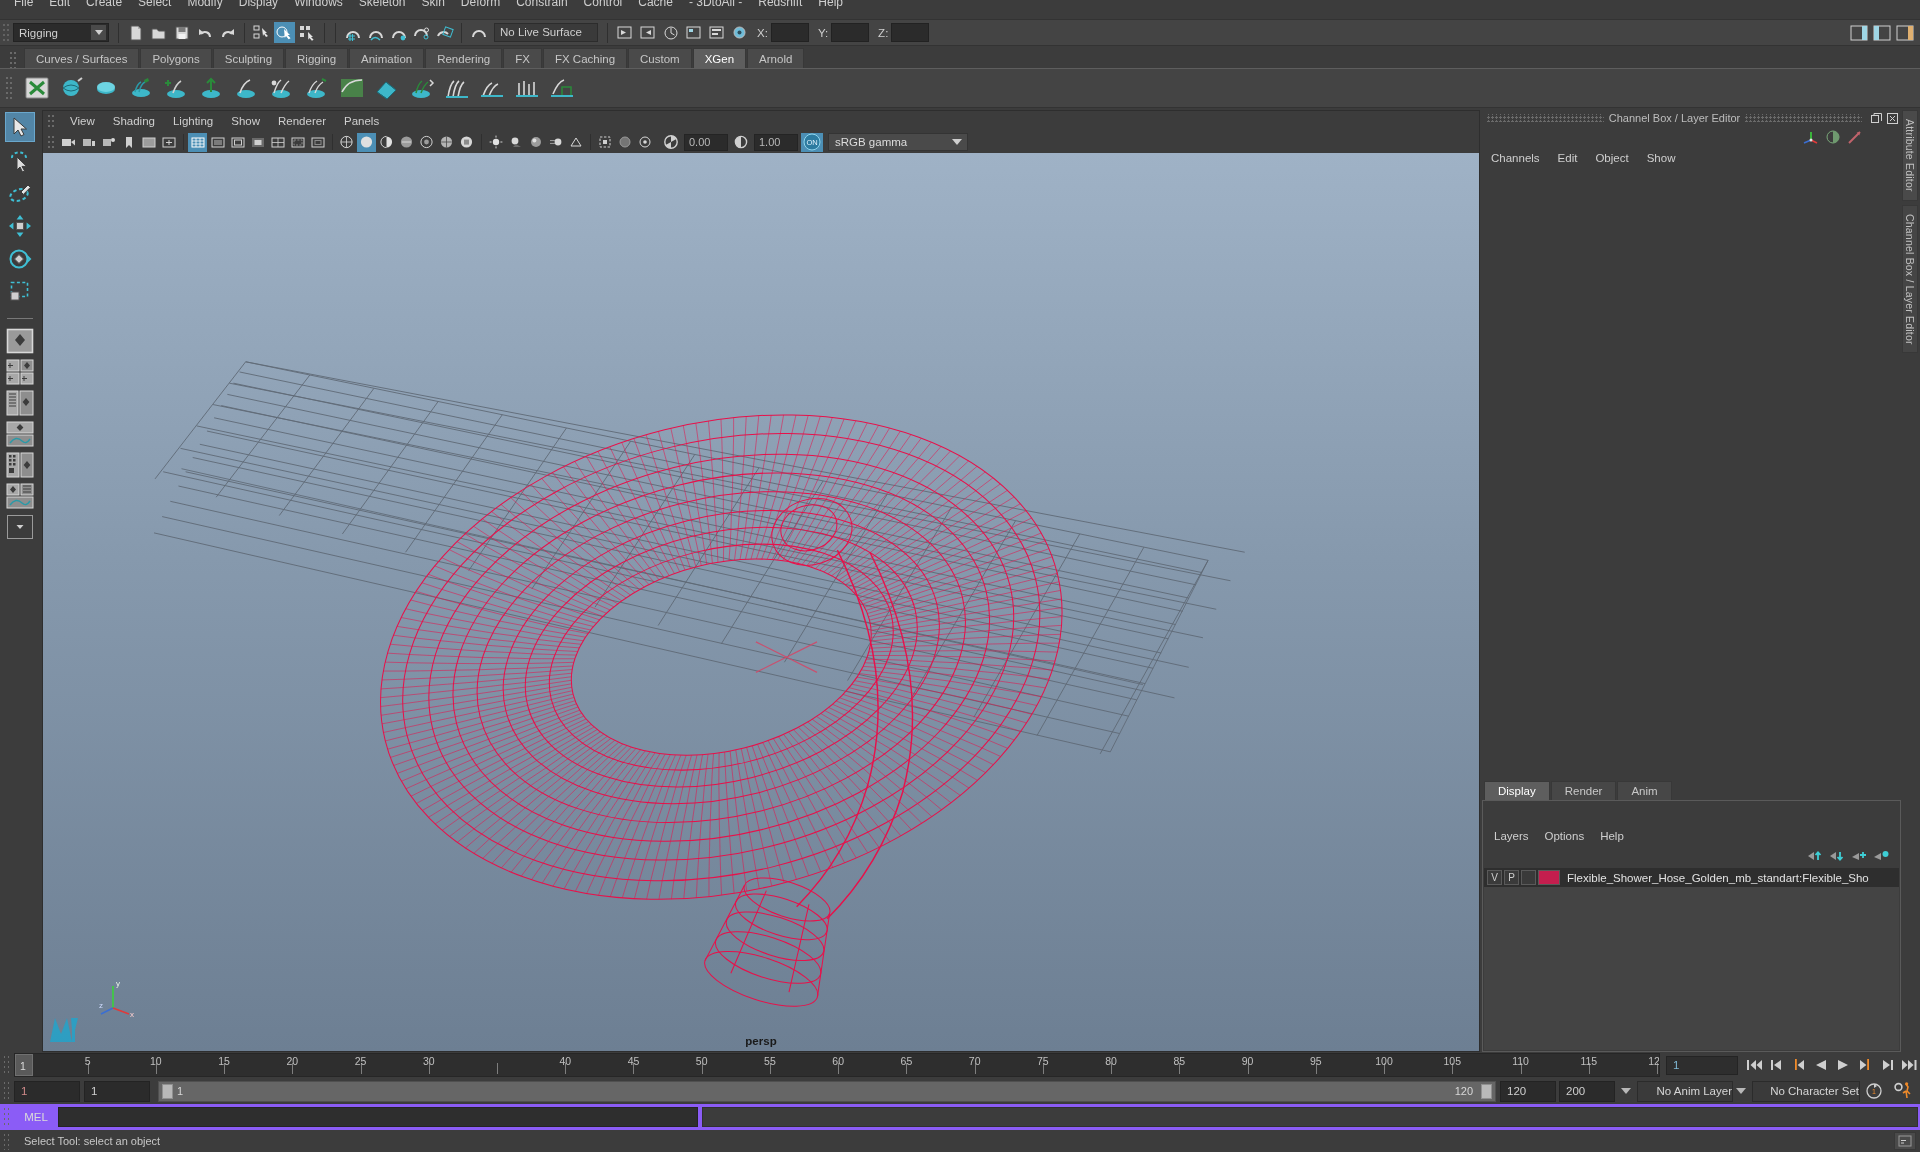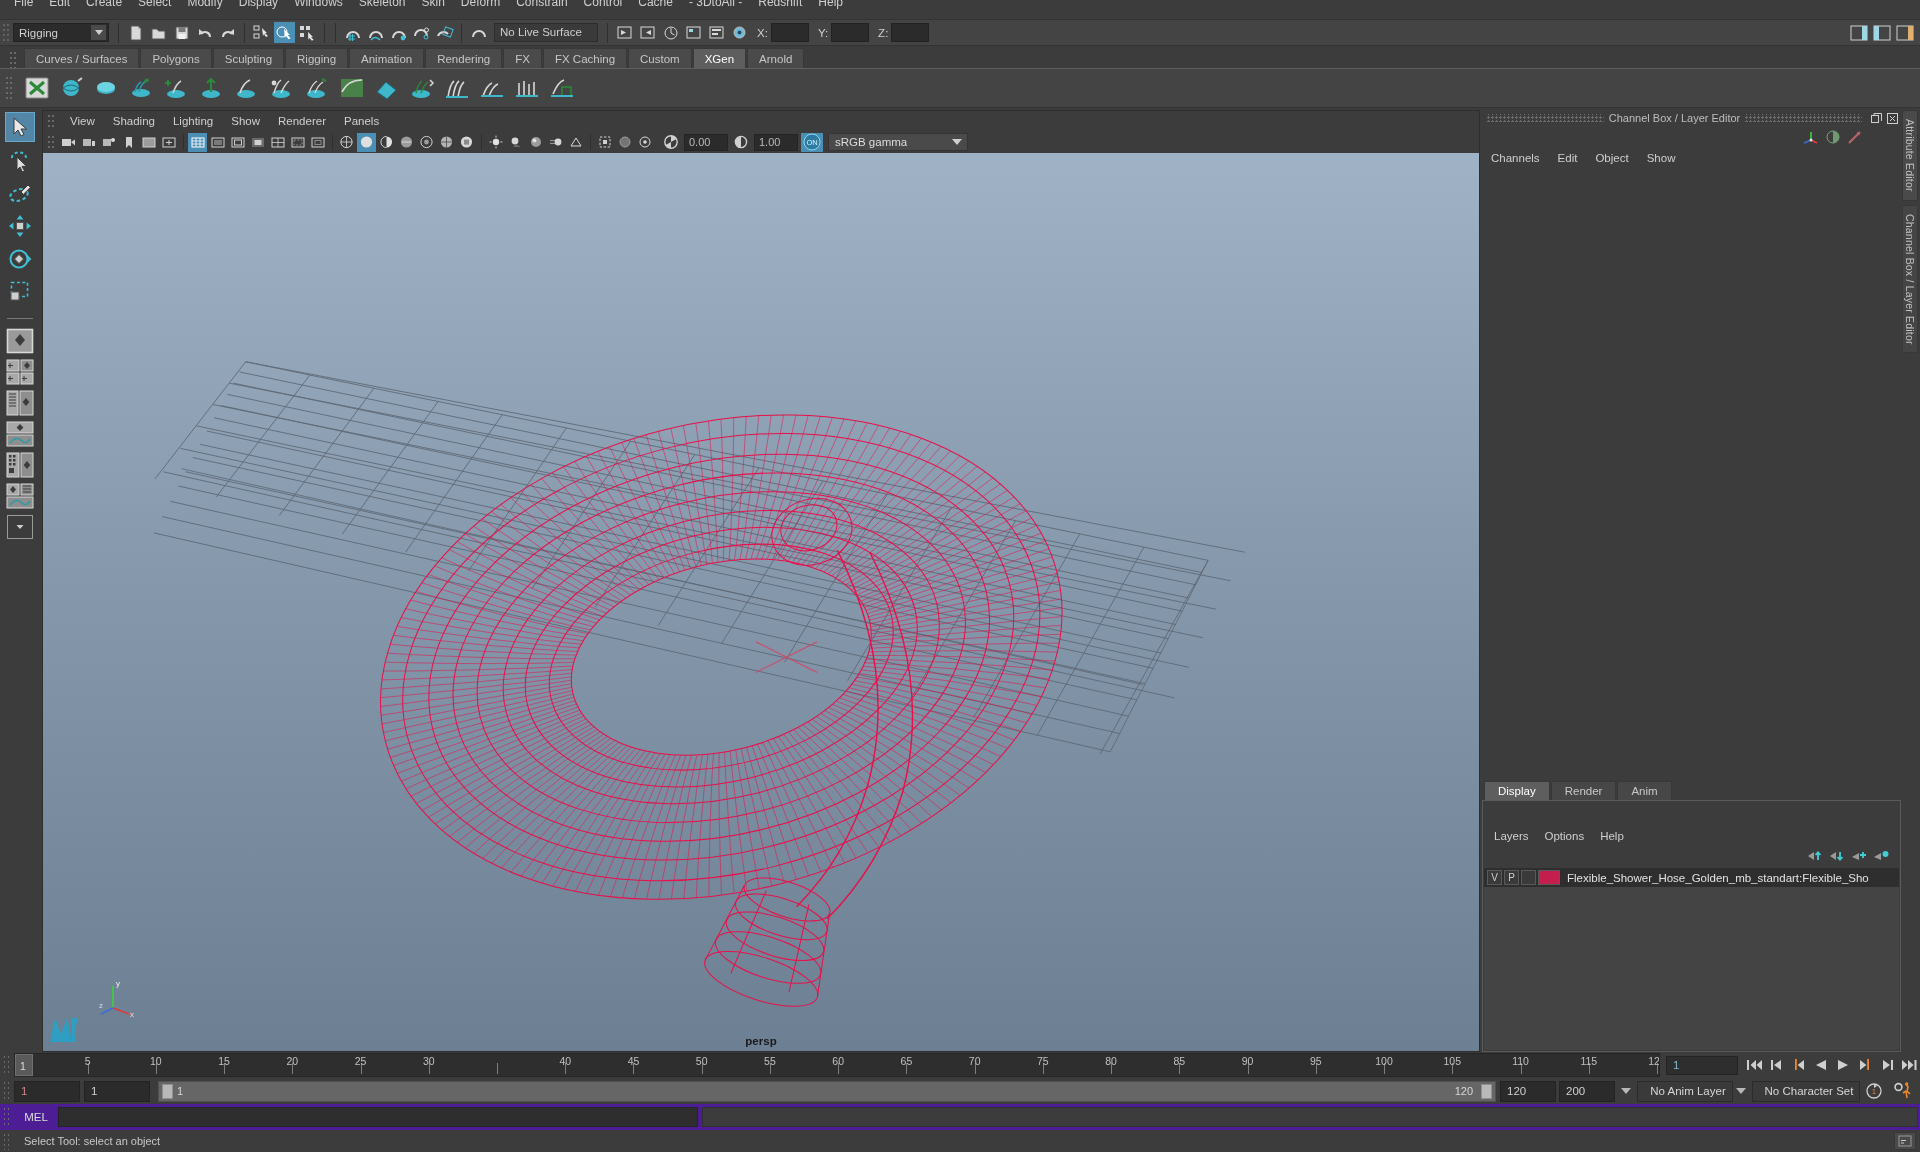--- a/index.html
+++ b/index.html
@@ -169,25 +169,25 @@
   .rg-field{ width:66px;height:21px;background:#2b2b2b;border:1px solid #232323;color:#d08a8a;
      font-size:11.5px;line-height:19px;padding-left:6px;margin-right:4px;}
   .rg-field.n{ color:#cfcfcf;}
   .rg-bar{ flex:1 1 auto;height:21px;background:#666;position:relative;border:1px solid #505050;margin:0 4px;}
   .rg-handle{ position:absolute;top:2px;width:11px;height:15px;background:#b9b9b9;border:1px solid #909090;}
   .rg-bar .lbl{ position:absolute;top:3px;font-size:11px;color:#d8d8d8;}
   .rg-small{ width:56px;height:21px;background:#2b2b2b;border:1px solid #232323;color:#cfcfcf;
      font-size:11.5px;line-height:19px;padding-left:6px;margin-right:3px;}
   .rg-drop{ width:16px;height:20px;display:flex;align-items:center;justify-content:center;margin-right:3px;}
   .rg-combo{ width:96px;height:21px;background:#3a3a3a;border:1px solid #2b2b2b;color:#d6d6d6;
-     font-size:11.5px;line-height:19px;padding-left:6px;text-align:center;}
+     font-size:11.5px;line-height:19px;padding-left:6px;text-align:right;}
   .rg-ico{ width:26px;height:22px;display:flex;align-items:center;justify-content:center;margin-left:2px;}
 
   
-  .cmd-row{ height:26px;background:#4c1d95;display:flex;align-items:center;flex:0 0 26px;padding-left:2px;}
+  .cmd-row{ height:26px;background:#8b5cf6;display:flex;align-items:center;flex:0 0 26px;padding-left:2px;}
   .cmd-label{ font-size:11.5px;color:#dadada;width:44px;text-align:center;}
   .cmd-input{ width:640px;height:20px;background:#2e2e2e;border:1px solid #242424;margin-right:4px;}
   .cmd-output{ flex:1 1 auto;height:20px;background:#3c3c3c;border:1px solid #303030;margin-right:2px;}
   .status-row{ height:22px;background:#3c3c3c;display:flex;align-items:center;flex:0 0 22px;padding-left:2px;}
   .status-text{ font-size:11px;color:#c7c7c7;margin-left:10px;}
   .status-right{ margin-left:auto;width:22px;height:18px;display:flex;align-items:center;justify-content:center;
      background:#4a4a4a;border:1px solid #383838;margin-right:4px;}
   .hose{ position:absolute; inset:0; }
 </style>
 </head>

